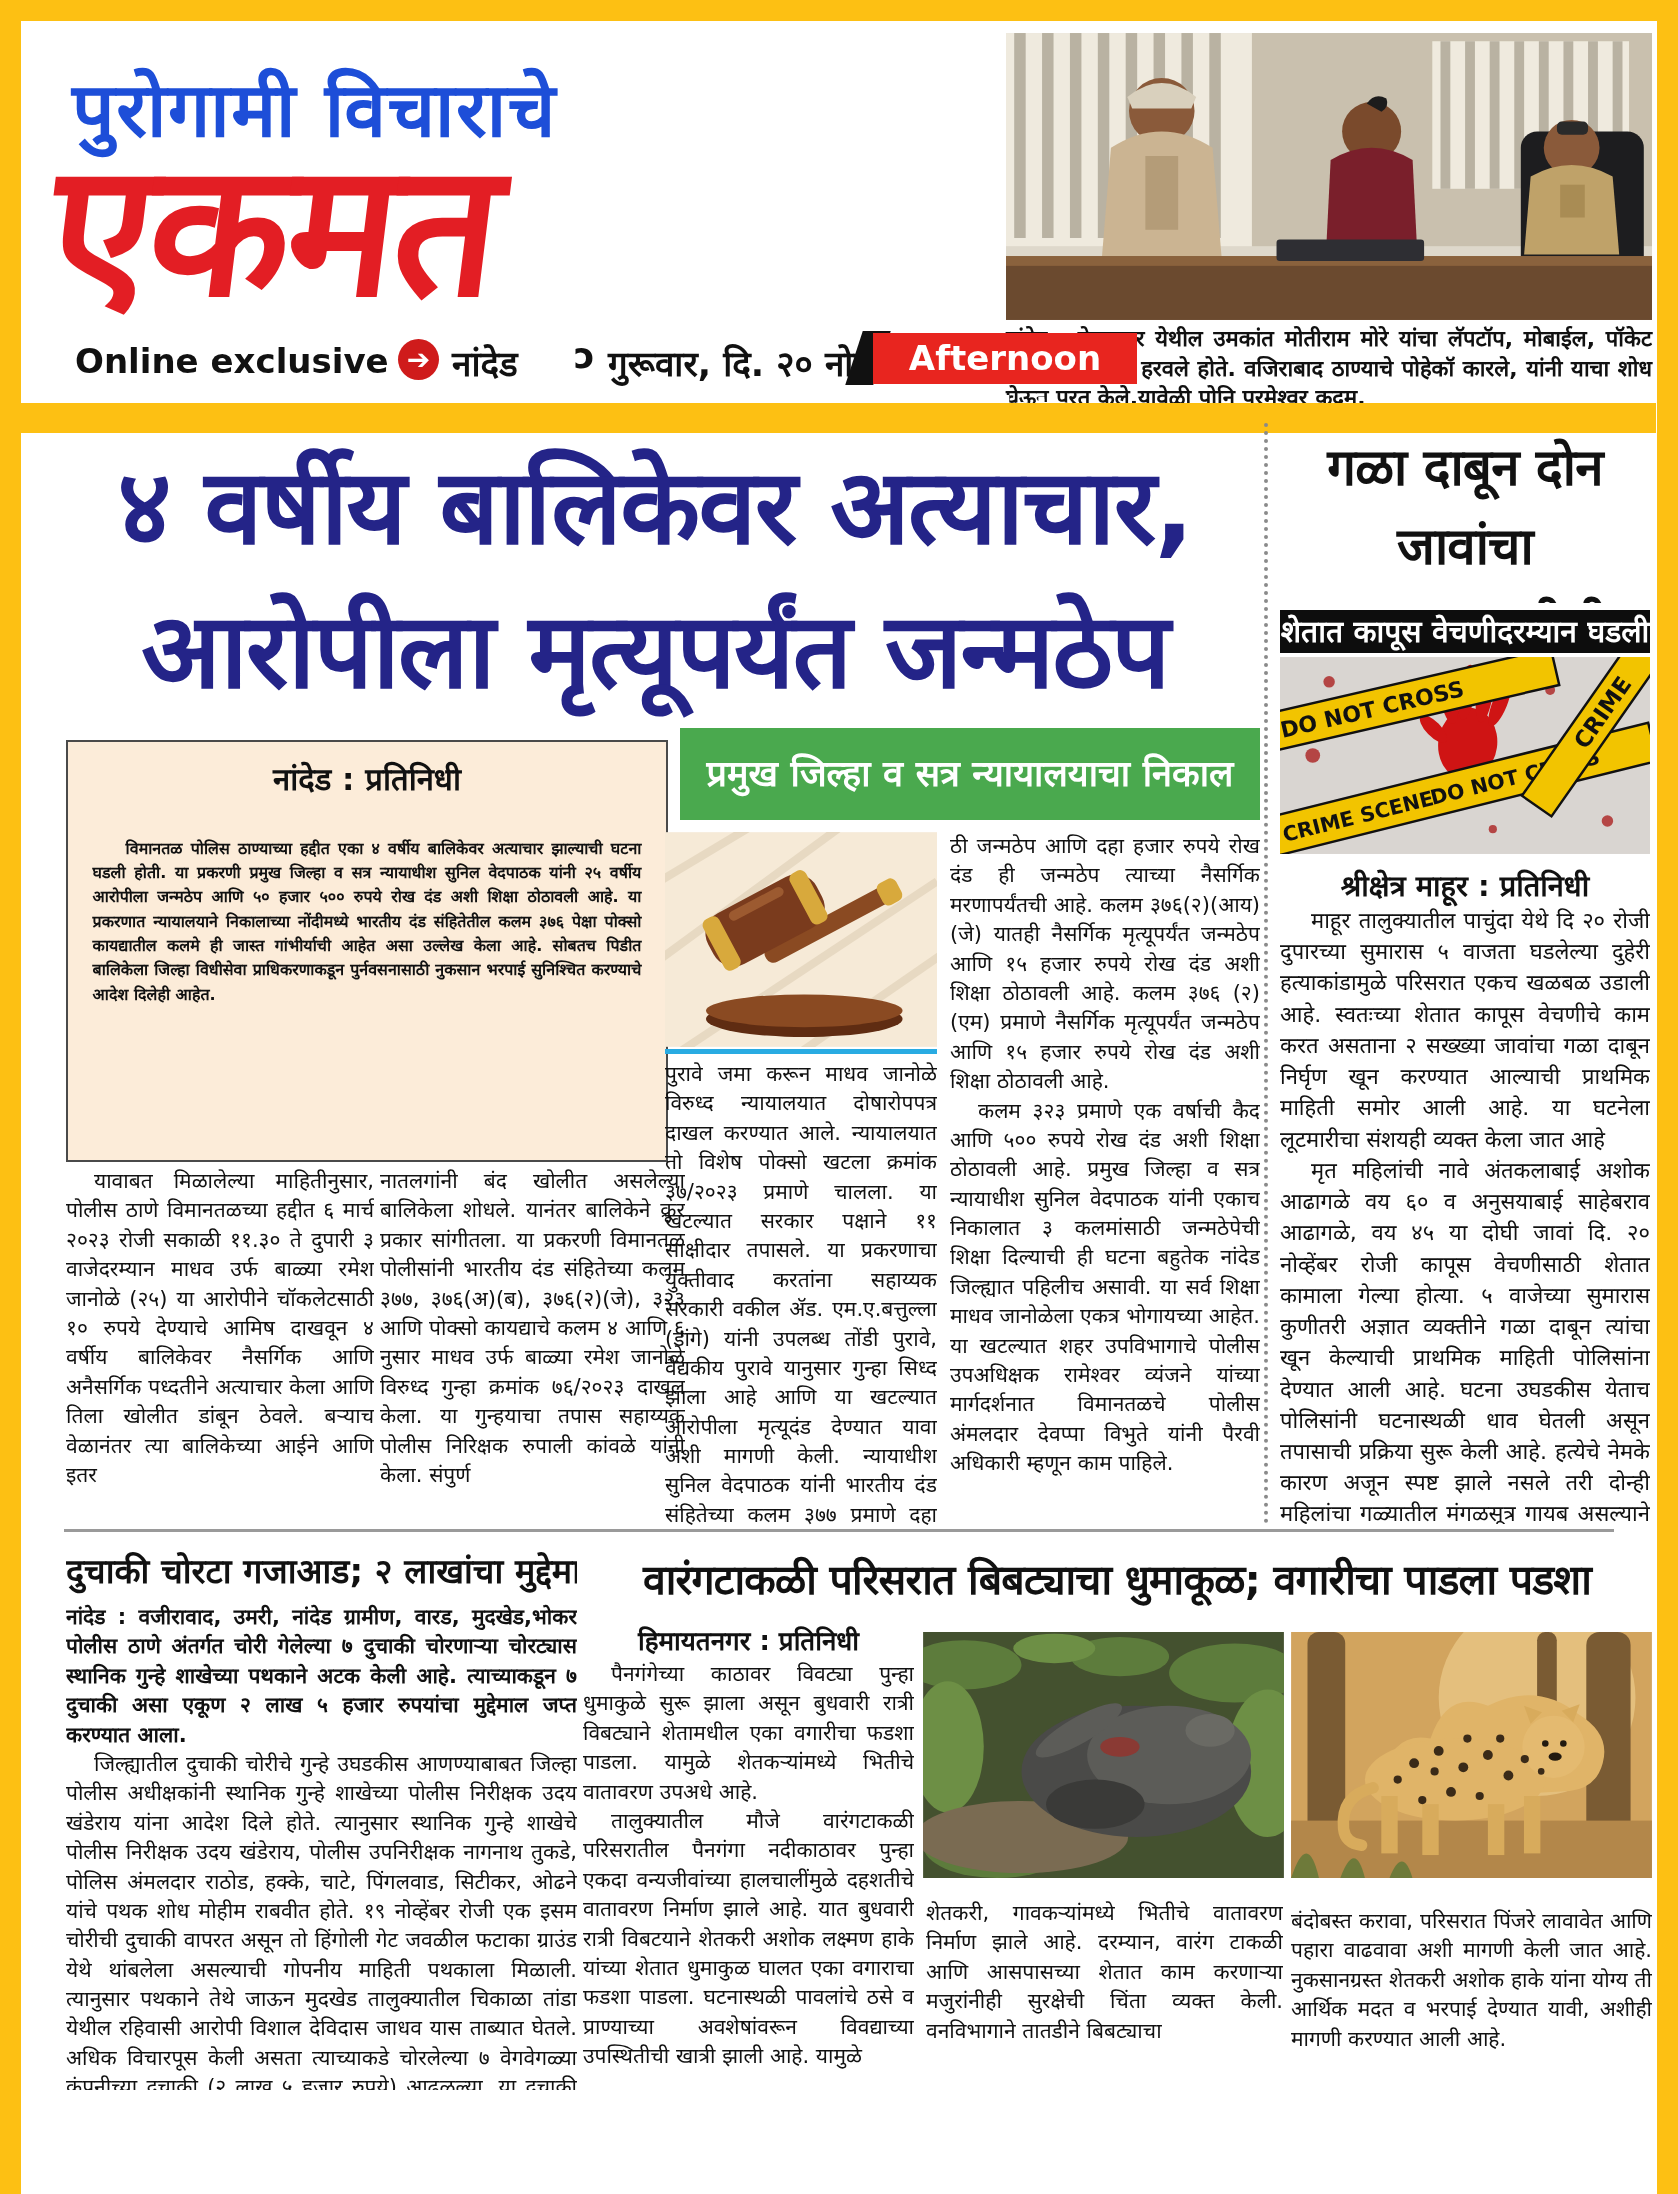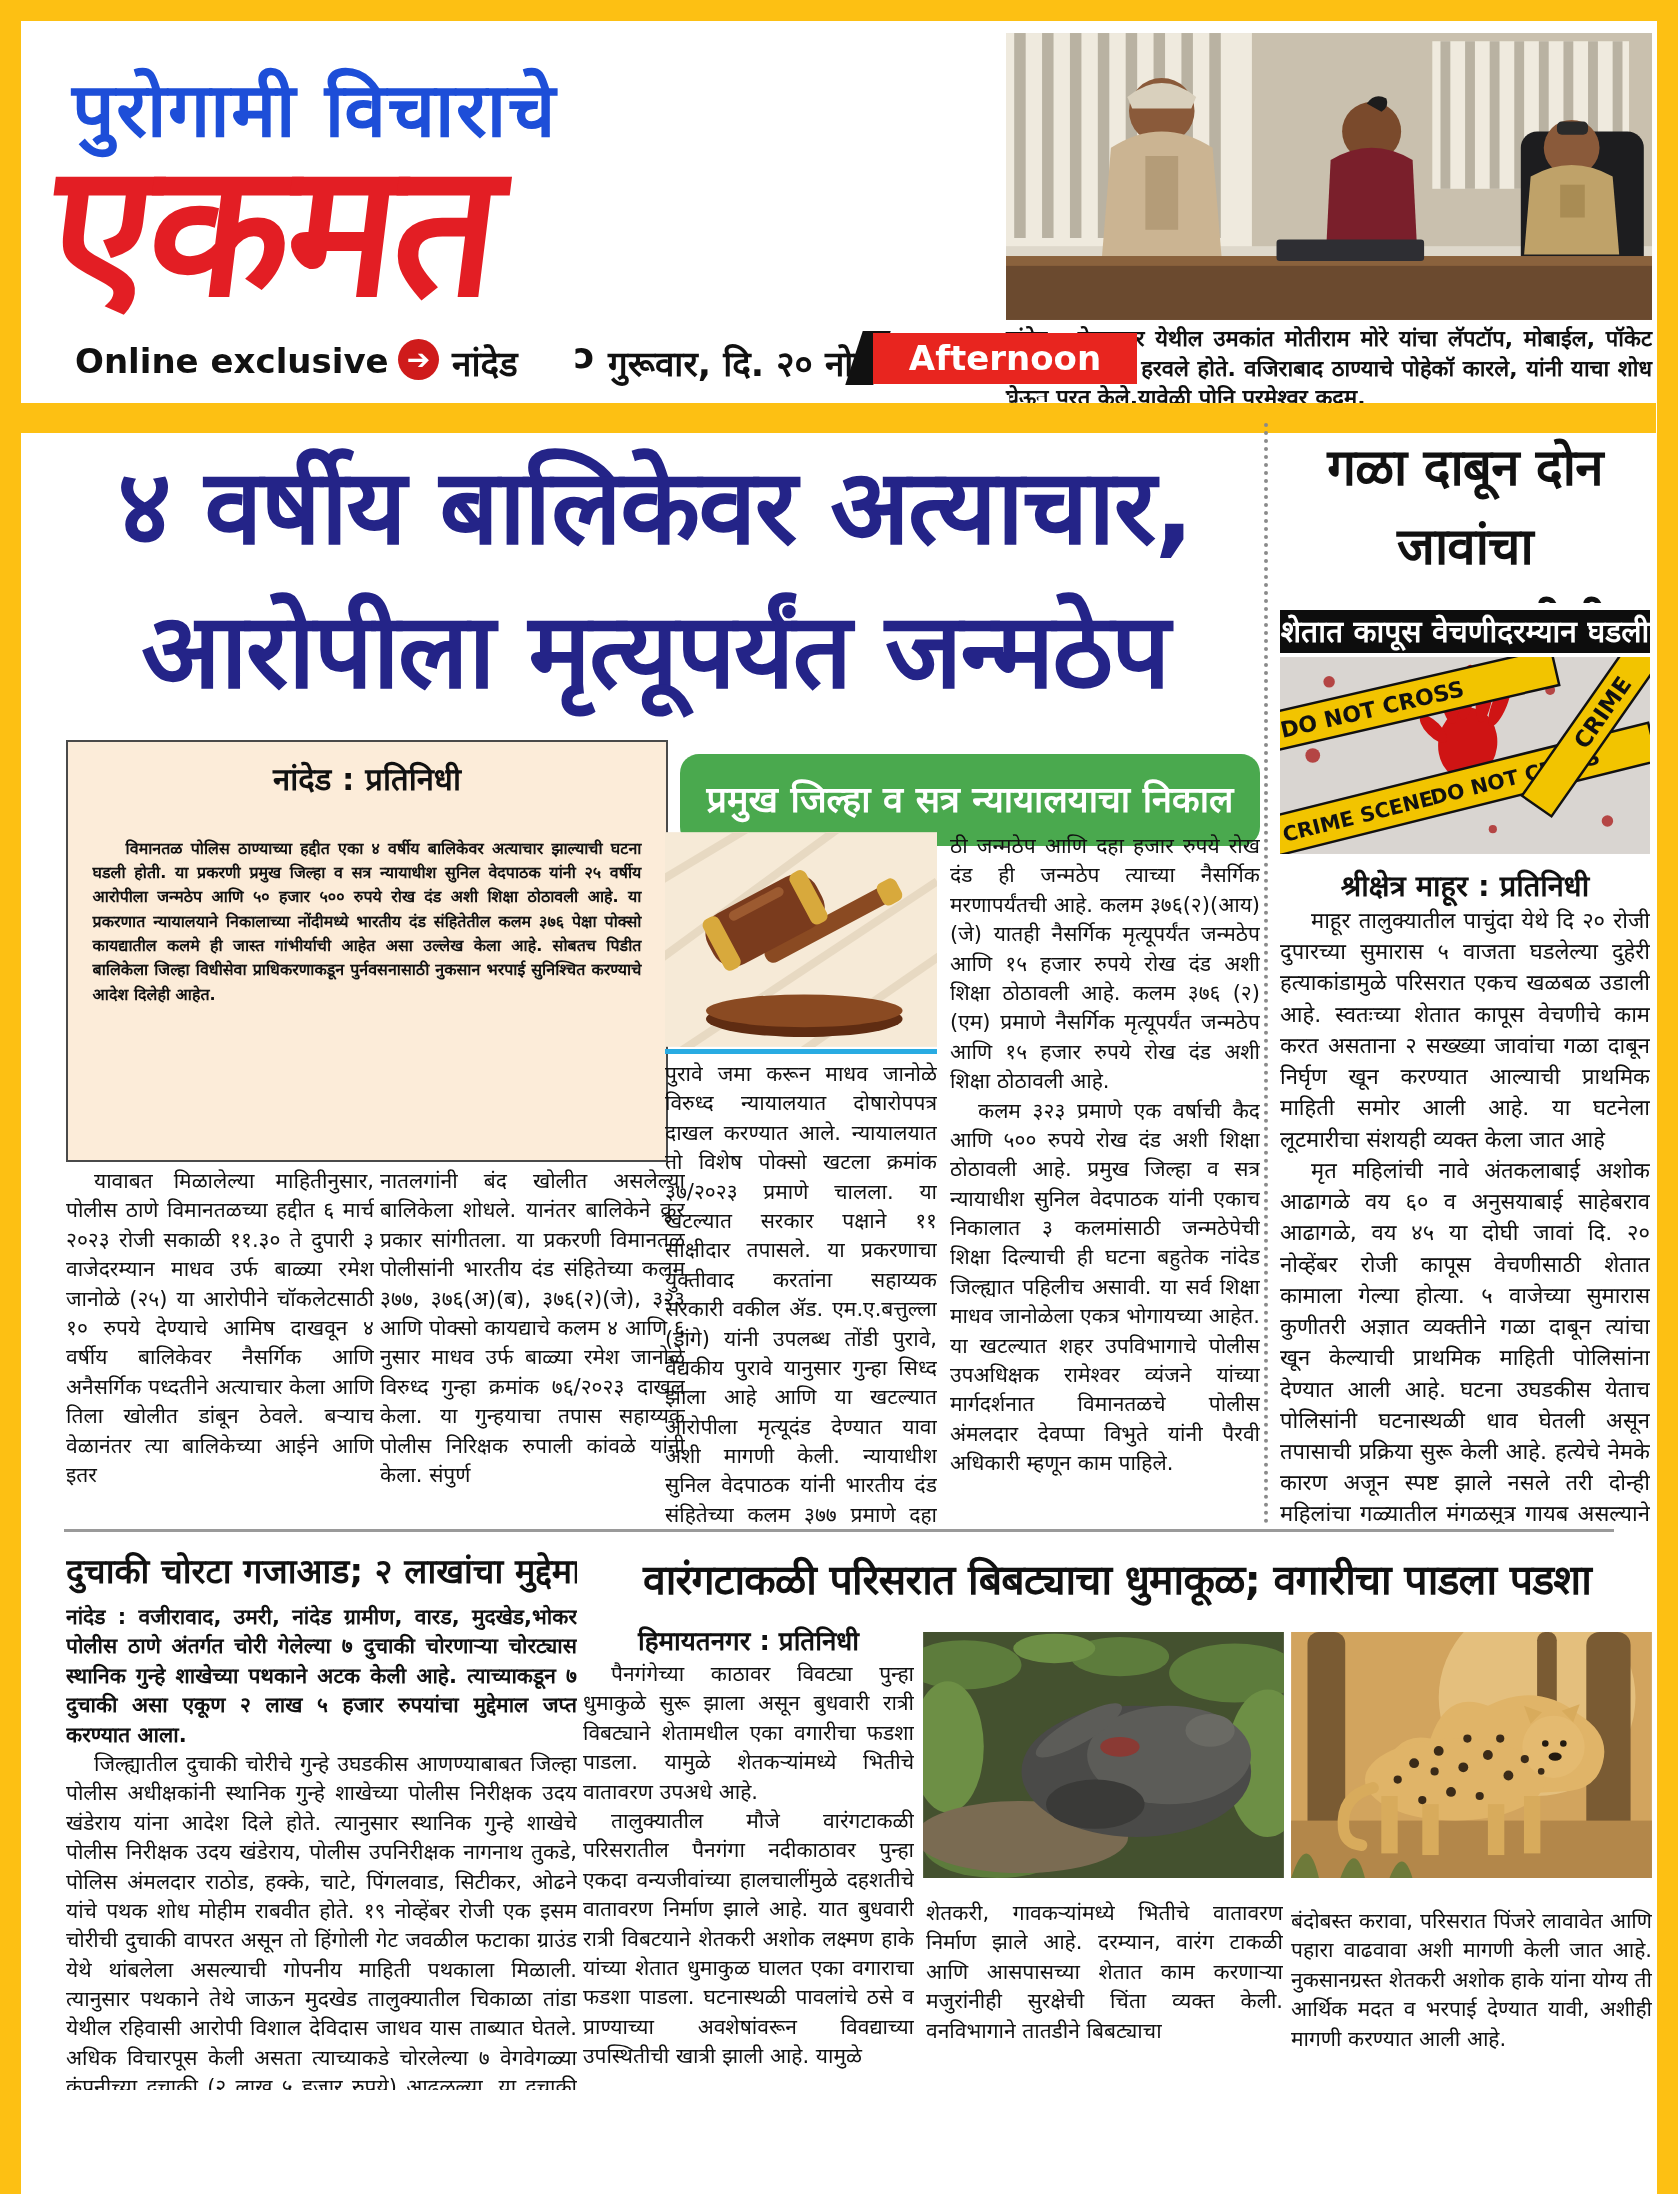--- a/index.html
+++ b/index.html
@@ -167,21 +167,21 @@
   <div class="abs bodytxt jus clip" style="left:1280px;top:905px;width:370px;height:619px;">
     <p>माहूर तालुक्यातील पाचुंदा येथे दि २० रोजी दुपारच्या सुमारास ५ वाजता घडलेल्या दुहेरी हत्याकांडामुळे परिसरात एकच खळबळ उडाली आहे. स्वतःच्या शेतात कापूस वेचणीचे काम करत असताना २ सख्ख्या जावांचा गळा दाबून निर्घृण खून करण्यात आल्याची प्राथमिक माहिती समोर आली आहे. या घटनेला लूटमारीचा संशयही व्यक्त केला जात आहे</p>
     <p>मृत महिलांची नावे अंतकलाबाई अशोक आढागळे वय ६० व अनुसयाबाई साहेबराव आढागळे, वय ४५ या दोघी जावां दि. २० नोव्हेंबर रोजी कापूस वेचणीसाठी शेतात कामाला गेल्या होत्या. ५ वाजेच्या सुमारास कुणीतरी अज्ञात व्यक्तीने गळा दाबून त्यांचा खून केल्याची प्राथमिक माहिती पोलिसांना देण्यात आली आहे. घटना उघडकीस येताच पोलिसांनी घटनास्थळी धाव घेतली असून तपासाची प्रक्रिया सुरू केली आहे. हत्येचे नेमके कारण अजून स्पष्ट झाले नसले तरी दोन्ही महिलांचा गळ्यातील मंगळसूत्र गायब असल्याने लूटमारीच्या उद्देशाने सदरील खून झाल्याची चर्चा परिसरात होत आहे. या हृदयद्रावक घटनेमुळे गावात भीतीचे वातावरण निर्माण झाले असून परिसरामध्ये प्रचंड संताप व अस्वस्थता पसरली असून पोलीस निरीक्षक मंगळवेढे चोपडे सहाय्यक पोलीस निरीक्षक शरद घोडके यांनी घटनास्थळाकडे धाव घेऊन घटनेची नोंद घेतली आहे.</p>
   </div>
 
   <div class="abs intro-box clip" style="left:66px;top:740px;width:602px;height:422px;box-sizing:border-box;padding:14.7px 24.6px;">
     <div class="byline" style="font-size:31px;margin-bottom:8.2px;">नांदेड : प्रतिनिधी</div>
     <div class="txt jus" style="text-indent:33px;">विमानतळ पोलिस ठाण्याच्या हद्दीत एका ४ वर्षीय बालिकेवर अत्याचार झाल्याची घटना घडली होती. या प्रकरणी प्रमुख जिल्हा व सत्र न्यायाधीश सुनिल वेदपाठक यांनी २५ वर्षीय आरोपीला जन्मठेप आणि ५० हजार ५०० रुपये रोख दंड अशी शिक्षा ठोठावली आहे. या प्रकरणात न्यायालयाने निकालाच्या नोंदीमध्ये भारतीय दंड संहितेतील कलम ३७६ पेक्षा पोक्सो कायद्यातील कलमे ही जास्त गांभीर्याची आहेत असा उल्लेख केला आहे. सोबतच पिडीत बालिकेला जिल्हा विधीसेवा प्राधिकरणाकडून पुर्नवसनासाठी नुकसान भरपाई सुनिश्चित करण्याचे आदेश दिलेही आहेत.</div>
   </div>
 
-  <div class="abs kicker clip" style="left:680px;top:754px;width:580px;height:92px;line-height:92px;border-radius:19px;">प्रमुख जिल्हा व सत्र न्यायालयाचा निकाल</div>
+  <div class="abs kicker clip" style="left:680px;top:728px;width:580px;height:92px;line-height:92px;">प्रमुख जिल्हा व सत्र न्यायालयाचा निकाल</div>
 
   <div class="abs clip" style="left:665px;top:832px;width:272px;height:215px;">
     <svg width="272" height="215" viewBox="0 0 332 262">
       <rect width="332" height="262" fill="#f6ead7"></rect>
       <g stroke="#e7d9c2" stroke-width="10">
         <line x1="-40" y1="80" x2="160" y2="-40"></line>
           <line x1="-40" y1="180" x2="260" y2="-40"></line>
         <line x1="0" y1="280" x2="332" y2="60"></line>
           <line x1="120" y1="300" x2="380" y2="120"></line>
       </g>

